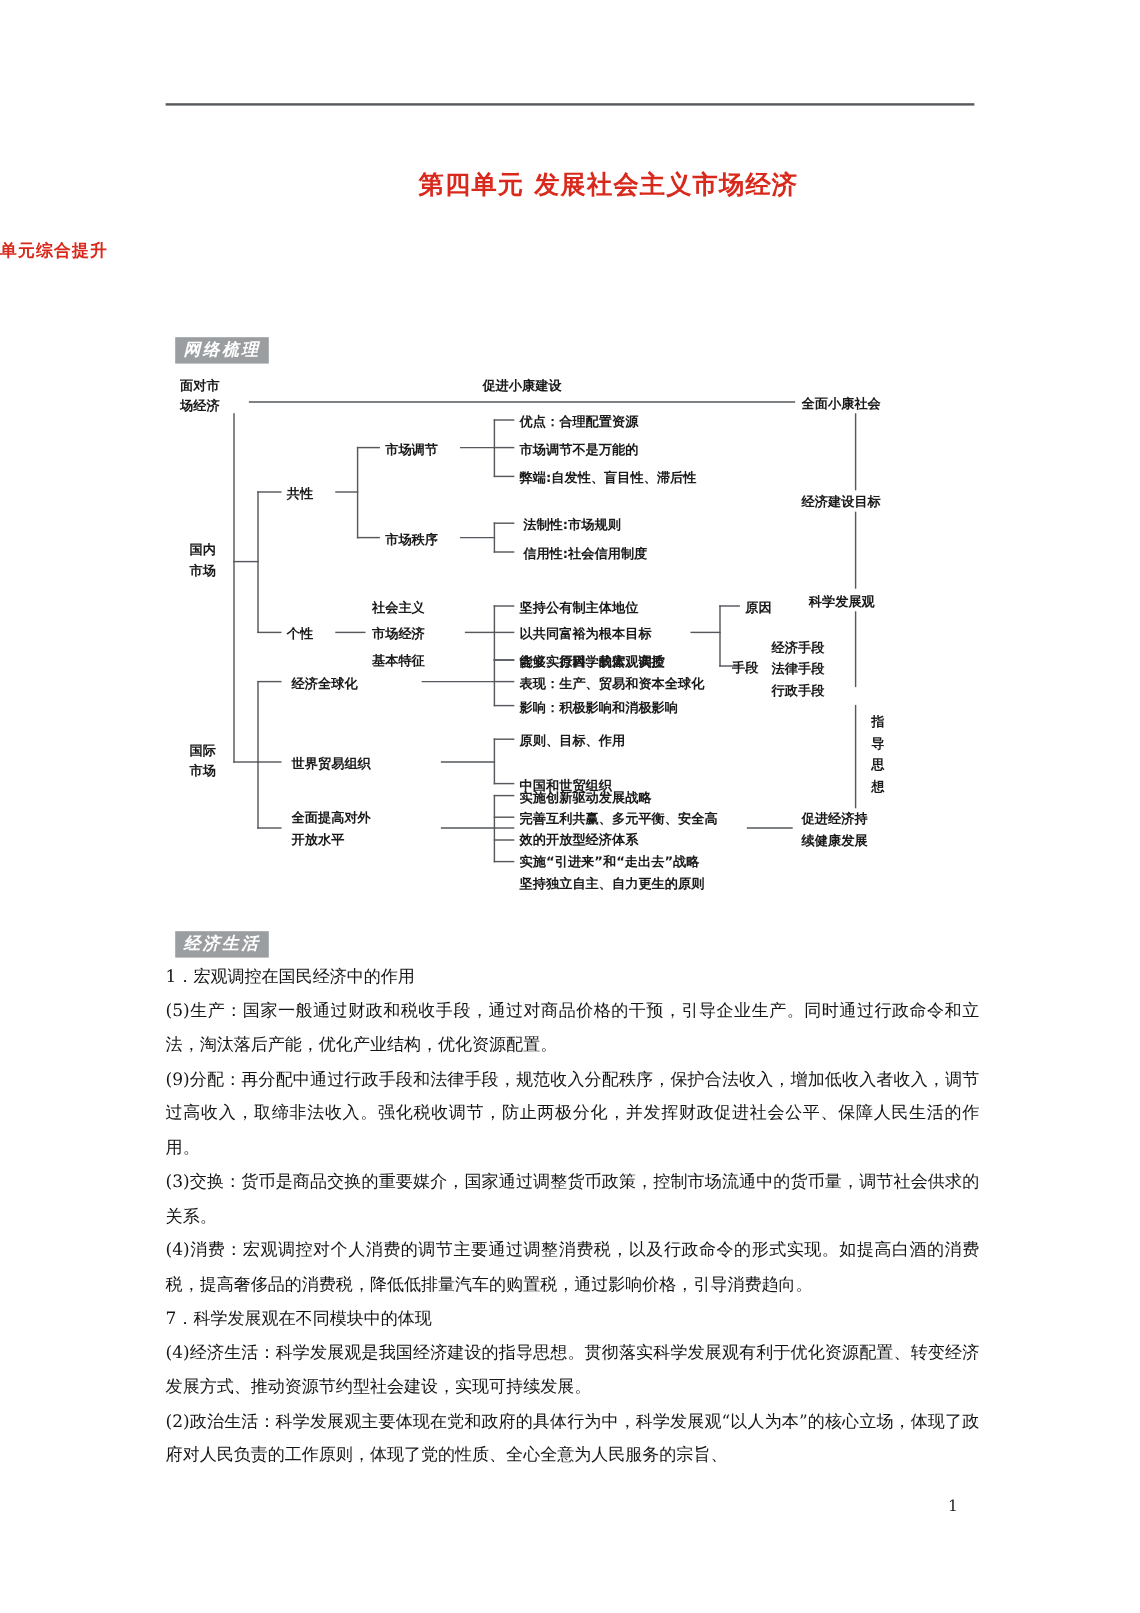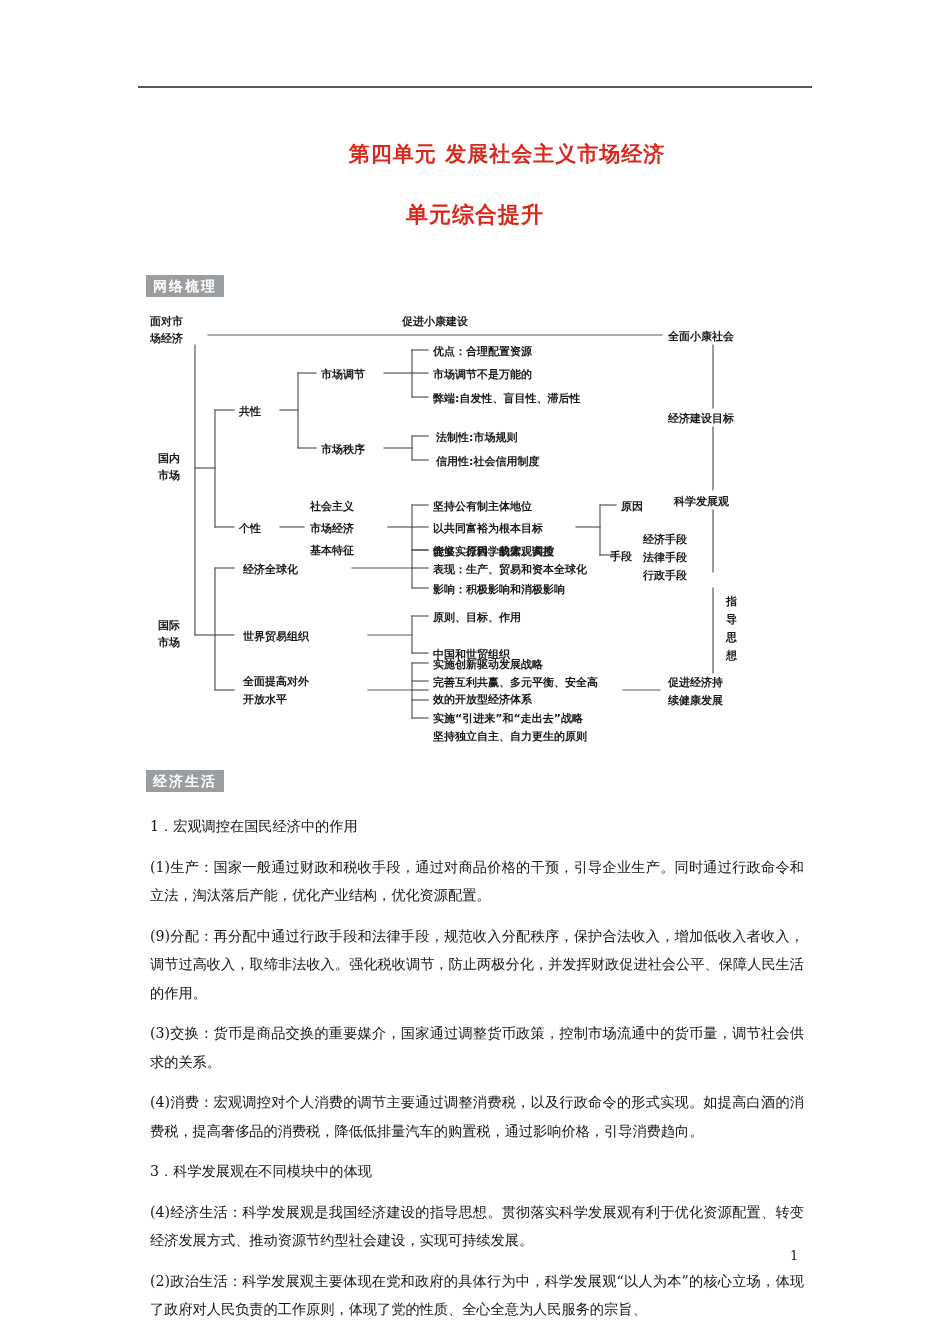--- a/index.html
+++ b/index.html
@@ -23,32 +23,33 @@
     text-align:center;
     color:#d9291c;
     font-family:"DejaVu Sans","Liberation Sans",sans-serif;
     font-weight:bold;
     font-size:21px;
     letter-spacing:1px;
     margin-left:32px;
   }
   .title-sub{
     position:absolute;left:0;top:200px;width:950px;
-    text-align:center;
+    text-align:left;
     color:#d9291c;
     font-family:"DejaVu Sans","Liberation Sans",sans-serif;
     font-weight:bold;
-    font-size:22px;
+    font-size:14px;
     letter-spacing:1px;
   }
 
   .sec-head{
     position:absolute;
-    display:inline-flex;align-items:flex-start;
+    display:inline-flex;align-items:center;
     height:34px;
+    font-style:italic;
   }
   .sec-head .bar{width:4px;background:#7a7d81;}
   .sec-head .lbl{
     background:#9b9ea1;color:#ffffff;
     font-family:"DejaVu Sans","Liberation Sans",sans-serif;
     font-size:14px;font-weight:bold;
     padding:1px 7px 0 7px;
     line-height:21px;
     letter-spacing:2px;
     white-space:nowrap;
@@ -68,21 +69,21 @@
   }
 
   .body-text{
     position:absolute;left:138px;top:800px;width:678px;
     font-family:"DejaVu Serif","Liberation Serif",serif;
     font-size:14.2px;
     line-height:28.5px;
     color:#151515;
     text-align:justify;
   }
-  .body-text p{margin:12px;}
+  .body-text p{margin:0;}
   .body-text p.num{text-indent:0;}
 
   .page-num{
     position:absolute;left:790px;top:1248px;
     font-family:"DejaVu Serif","Liberation Serif",serif;
     font-size:13px;color:#222;
   }
 </style>
 </head>
 <body>
@@ -248,24 +249,24 @@
   <div class="sec-head" id="sec-qiangua">
     <span class="bar"></span>
     <span class="gap"></span>
     <span class="lbl">经济生活</span>
     <span class="gap"></span>
     <span class="bar"></span>
   </div>
 
   <div class="body-text">
     <p class="num">1．宏观调控在国民经济中的作用</p>
-    <p>(1)生产：国家一般通过财政和税收手段，通过对商品价格的干预，引导企业生产。同时通过行政命令和立法，淘汰落后产能，优化产业结构，优化资源配置。</p>
+    <p>(5)生产：国家一般通过财政和税收手段，通过对商品价格的干预，引导企业生产。同时通过行政命令和立法，淘汰落后产能，优化产业结构，优化资源配置。</p>
     <p>(9)分配：再分配中通过行政手段和法律手段，规范收入分配秩序，保护合法收入，增加低收入者收入，调节过高收入，取缔非法收入。强化税收调节，防止两极分化，并发挥财政促进社会公平、保障人民生活的作用。</p>
     <p>(3)交换：货币是商品交换的重要媒介，国家通过调整货币政策，控制市场流通中的货币量，调节社会供求的关系。</p>
     <p>(4)消费：宏观调控对个人消费的调节主要通过调整消费税，以及行政命令的形式实现。如提高白酒的消费税，提高奢侈品的消费税，降低低排量汽车的购置税，通过影响价格，引导消费趋向。</p>
-    <p class="num">3．科学发展观在不同模块中的体现</p>
+    <p class="num">7．科学发展观在不同模块中的体现</p>
     <p>(4)经济生活：科学发展观是我国经济建设的指导思想。贯彻落实科学发展观有利于优化资源配置、转变经济发展方式、推动资源节约型社会建设，实现可持续发展。</p>
     <p>(2)政治生活：科学发展观主要体现在党和政府的具体行为中，科学发展观“以人为本”的核心立场，体现了政府对人民负责的工作原则，体现了党的性质、全心全意为人民服务的宗旨、</p>
   </div>
 
   <div class="page-num">1</div>
 
 </div>
 
 </body></html>

